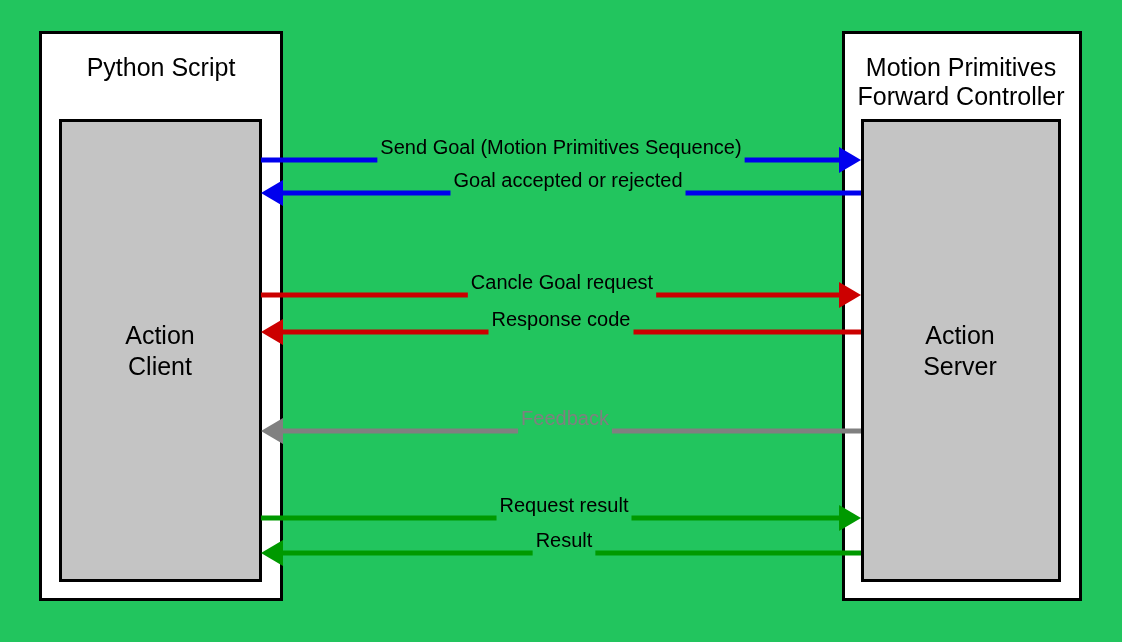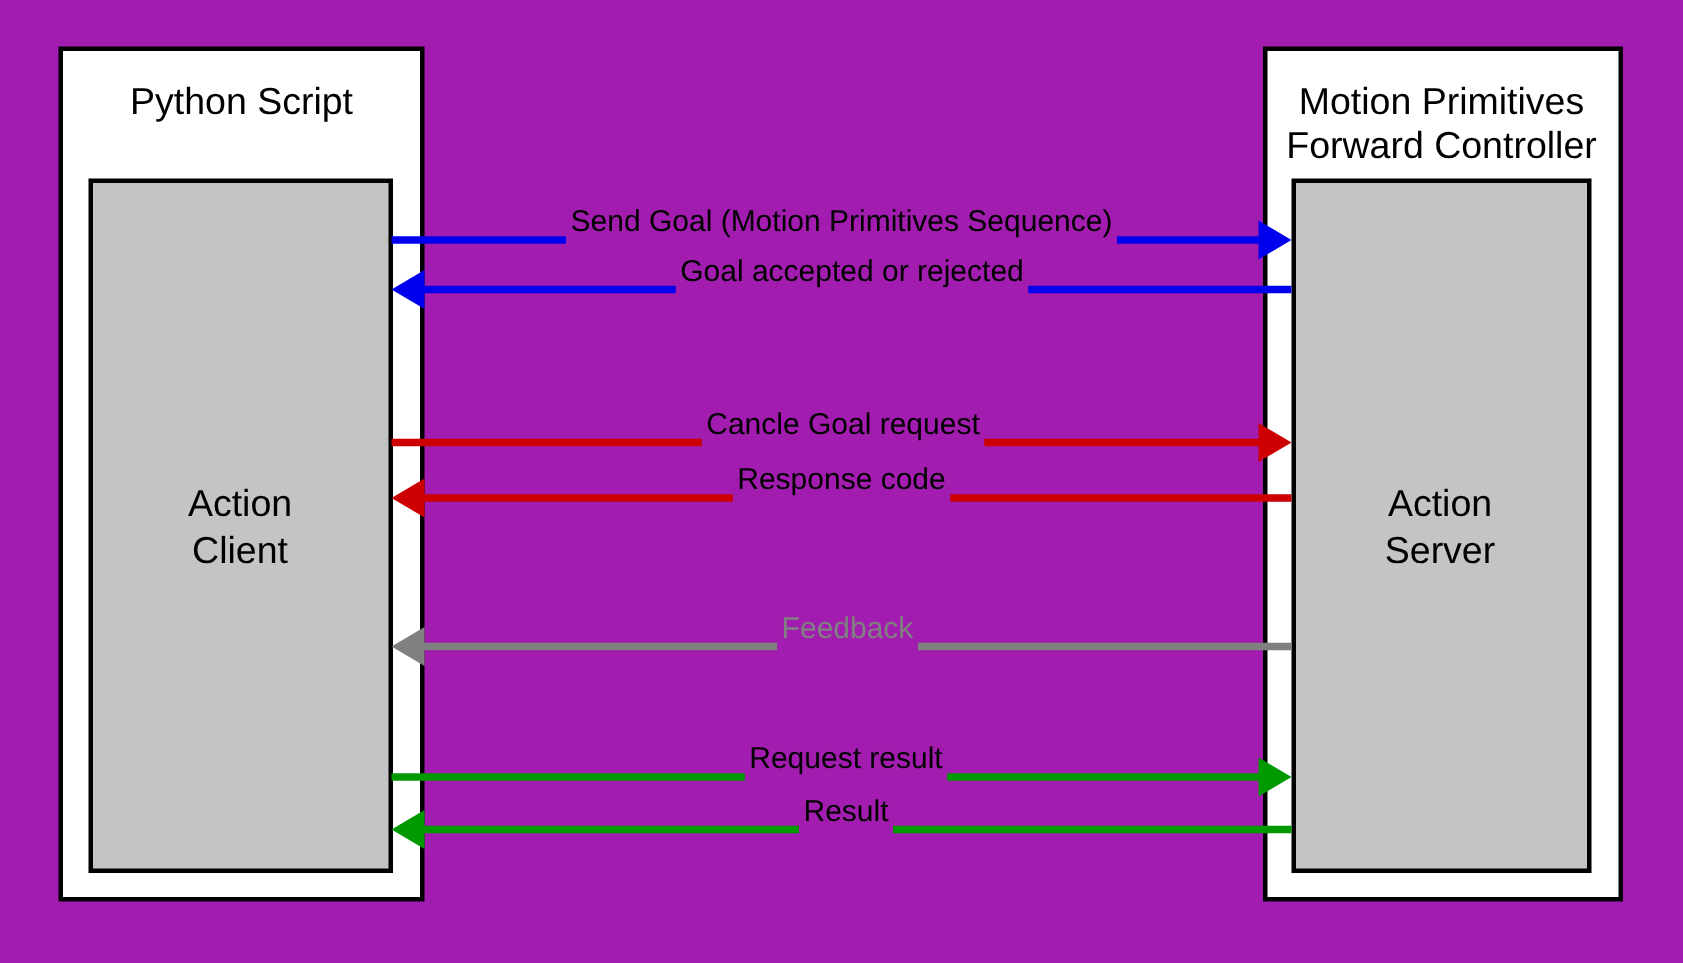--- a/index.html
+++ b/index.html
@@ -4,21 +4,21 @@
 <style>
   html, body {
     margin: 0;
     padding: 0;
     background: #ffffff;
   }
   #canvas {
     position: relative;
     width: 1122px;
     height: 642px;
-    background: #a21caf;
+    background: #22c55e;
     font-family: "Liberation Sans", sans-serif;
     overflow: hidden;
   }
   #diagram-svg {
     position: absolute;
     left: 0;
     top: 0;
     width: 1122px;
     height: 642px;
   }

